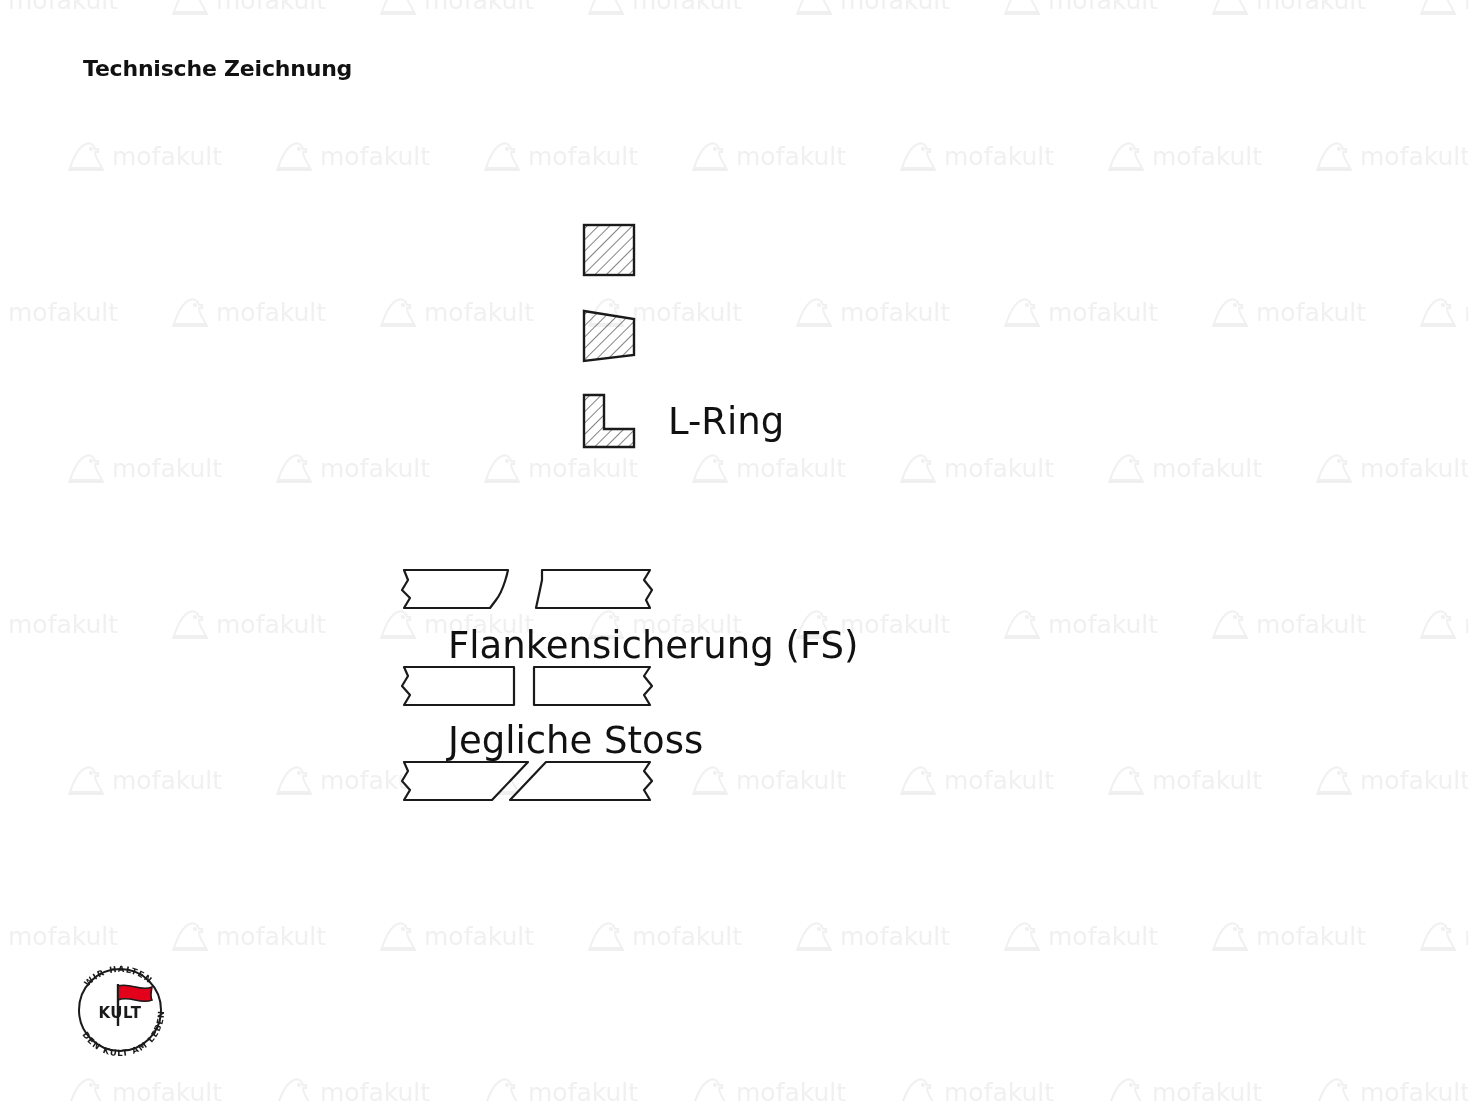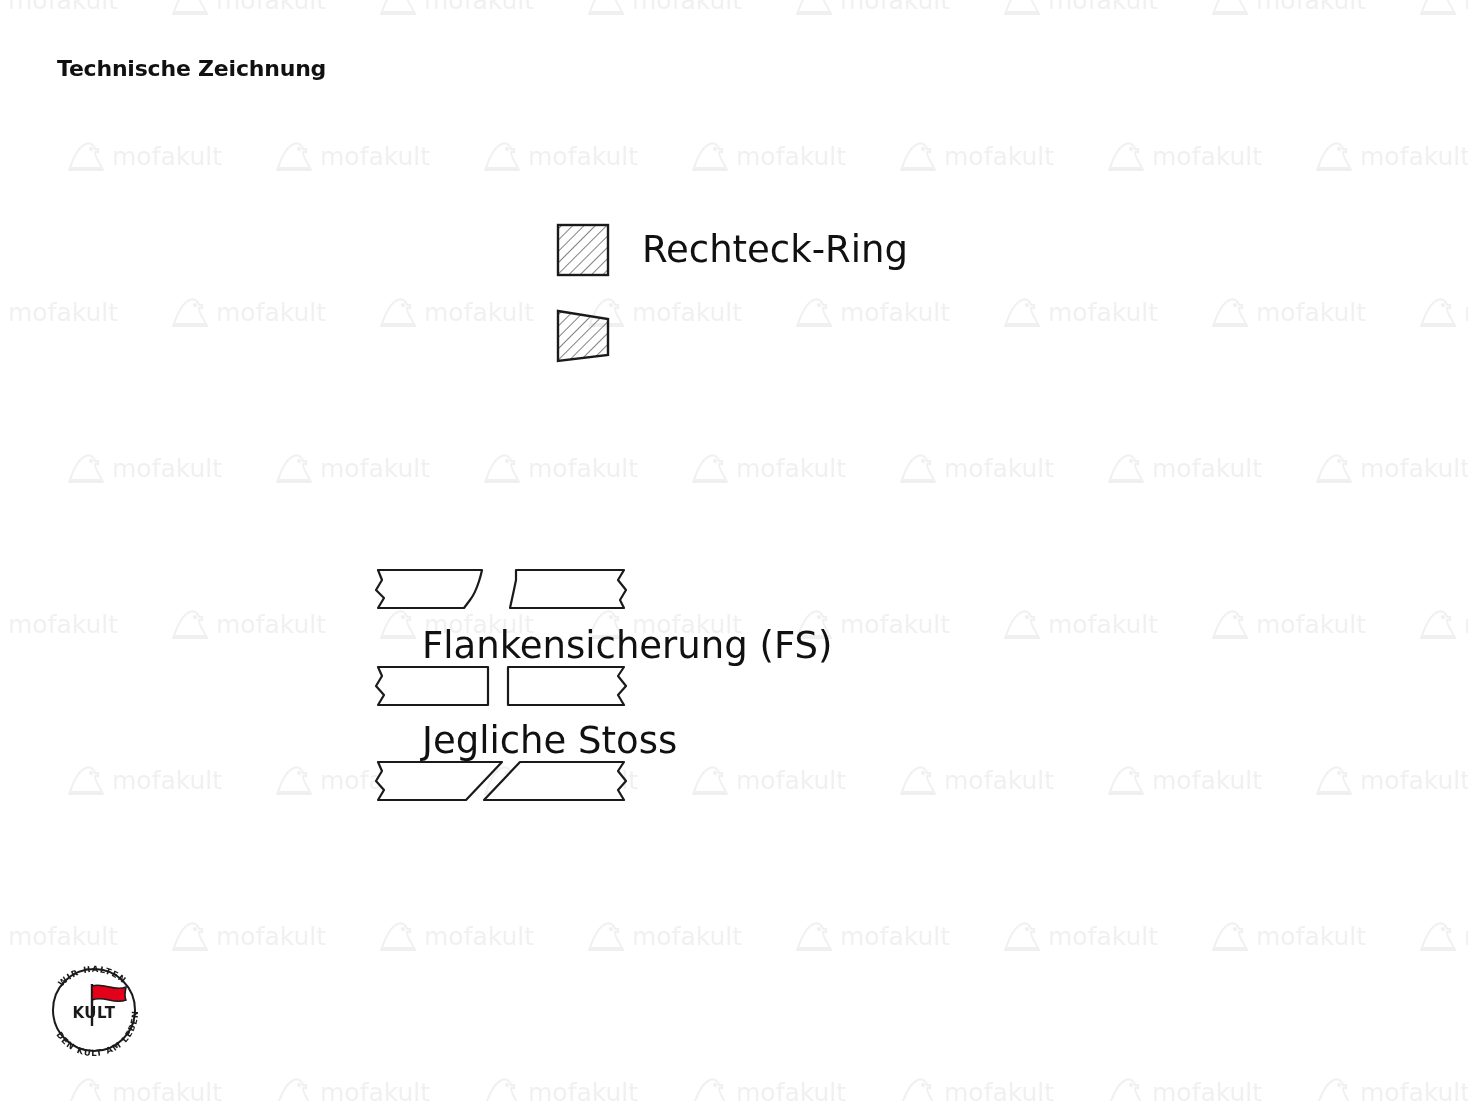--- a/index.html
+++ b/index.html
@@ -42,20 +42,21 @@
     width: 42px;
     height: 40px;
   }
   .wm-mark svg { display:block; }
 
   
   #content {
     position: absolute;
     inset: 0;
     z-index: 1;
+    margin-left: 26px;
   }
 
   #page-title {
     position: absolute;
     left: 57px;
     top: 56px;
     font-size: 22px;
     font-weight: bold;
     letter-spacing: -0.2px;
     color: #111111;
@@ -762,31 +763,38 @@
       <span class="ring-sym">
         <svg width="56" height="60" viewBox="0 0 56 60">
           <defs>
             <pattern id="hatch" width="8" height="8" patternTransform="rotate(45)" patternUnits="userSpaceOnUse">
               <line x1="0" y1="0" x2="0" y2="8" stroke="#1a1a1a" stroke-width="1.1"></line>
             </pattern>
           </defs>
           <rect x="2" y="6" width="50" height="50" fill="url(#hatch)" stroke="#1a1a1a" stroke-width="2.4"></rect>
         </svg>
       </span>
-      <span class="ring-label">Rechteck-Ring</span>
     </div>
 
     <div class="ring-row">
       <span class="ring-sym">
         <svg width="56" height="60" viewBox="0 0 56 60">
           <polygon points="2,6 52,14 52,50 2,56" fill="url(#hatch)" stroke="#1a1a1a" stroke-width="2.4"></polygon>
         </svg>
       </span>
     </div>
 
+    <div class="ring-row">
+      <span class="ring-sym">
+        <svg width="56" height="60" viewBox="0 0 56 60">
+          <polygon points="2,4 22,4 22,38 52,38 52,56 2,56" fill="url(#hatch)" stroke="#1a1a1a" stroke-width="2.4"></polygon>
+        </svg>
+      </span>
+      <span class="ring-label">L-Ring</span>
+    </div>
 
   </div>
 
   <div id="joint-legend">
 
     <div class="joint-row">
       <span class="joint-sym">
         <svg width="258" height="64" viewBox="0 0 258 64">
 
           <path d="M4,10 L108,10 C108,10 104,30 96,40 L90,48 L4,48 L10,38 L2,30 L8,20 Z" fill="#ffffff" stroke="#1a1a1a" stroke-width="2.2" stroke-linejoin="round"></path>

